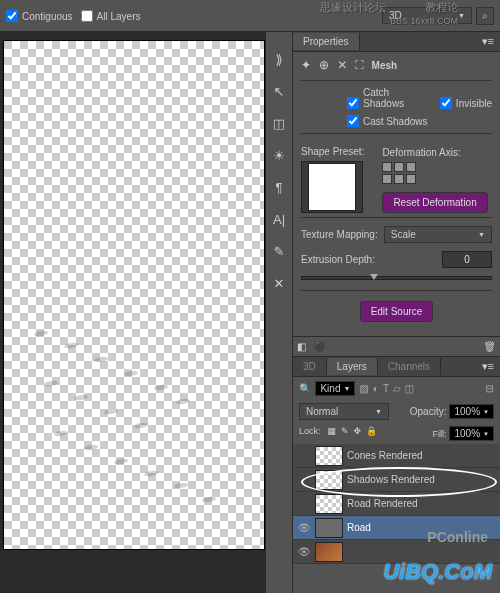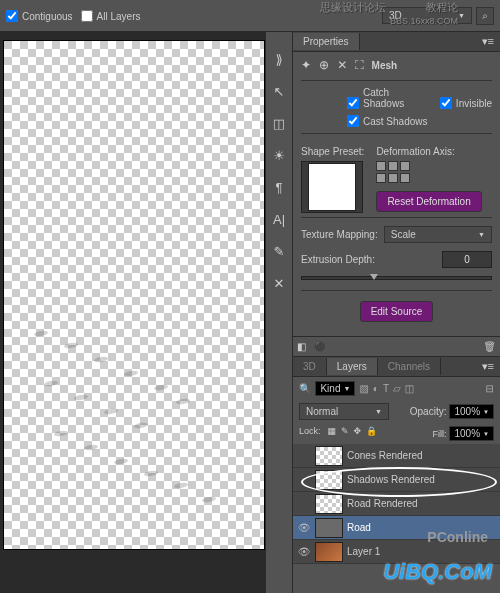--- a/index.html
+++ b/index.html
@@ -23,21 +23,21 @@
 .panel-tab { padding: 3px 10px; font-size: 10px; background: #535353; border-right: 1px solid #2a2a2a; }
 .panel-tab.inactive { background: #434343; color: #888; }
 .menu-icon { margin-left: auto; padding: 0 6px; font-size: 11px; }
 .props { padding: 6px 8px; background: #535353; }
 .mesh-row { display: flex; align-items: center; gap: 8px; margin-bottom: 8px; }
 .mesh-row .picon { font-size: 12px; }
 .mesh-row .bold { font-weight: bold; }
 .hr { height: 1px; background: #333; margin: 4px 0; }
 .check-row { display: flex; gap: 18px; margin: 6px 0; padding-left: 46px; }
 .label-row { margin: 8px 0 4px; }
-.preset-row { display: flex; gap: 12px; align-items: flex-start; }
+.preset-row { display: flex; gap: 18px; align-items: center; }
 .shape-preset { width: 48px; height: 48px; background: #fff; border: 1px solid #222; }
 .shape-preset-wrap { width: 62px; height: 52px; background: #3a3a3a; border: 1px solid #222; display: flex; align-items: center; justify-content: center; }
 .def-side { flex: 1; }
 .squares-grid { display: grid; grid-template-columns: repeat(3, 10px); grid-template-rows: repeat(2, 10px); gap: 2px; margin: 4px 0 8px; }
 .sq { background: #999; border: 1px solid #333; }
 .btn { background: #701a75; border: 1px solid #333; border-radius: 3px; padding: 4px 10px; font-size: 10px; color: #ddd; display: inline-block; text-align: center; }
 .row { display: flex; align-items: center; gap: 6px; margin: 8px 0; }
 .numbox { background: #3a3a3a; border: 1px solid #222; padding: 2px 6px; width: 50px; text-align: center; font-size: 10px; color: #ddd; }
 .slider { height: 4px; background: #3a3a3a; border: 1px solid #222; position: relative; margin: 6px 0 10px; }
 .slider-thumb { position: absolute; top: -3px; left: 36%; width: 0; height: 0; border-left: 4px solid transparent; border-right: 4px solid transparent; border-top: 6px solid #aaa; }
@@ -266,21 +266,20 @@
           <span class="layer-name">Road Rendered</span>
         </div>
         <div class="layer-row selected">
           <span class="eye">👁</span>
           <div class="thumb road"></div>
           <span class="layer-name">Road</span>
         </div>
         <div class="layer-row">
           <span class="eye">👁</span>
           <div class="thumb brown"></div>
-          <span class="layer-name">Layer 1</span>
         </div>
       </div>
     </div>
   </div>
 </div>
 
 <div class="ellipse e1"></div>
 
 <div class="watermark-top">
   <span>思缘设计论坛</span>&nbsp;&nbsp;&nbsp;&nbsp;&nbsp;&nbsp;<span>教程论</span><br>

